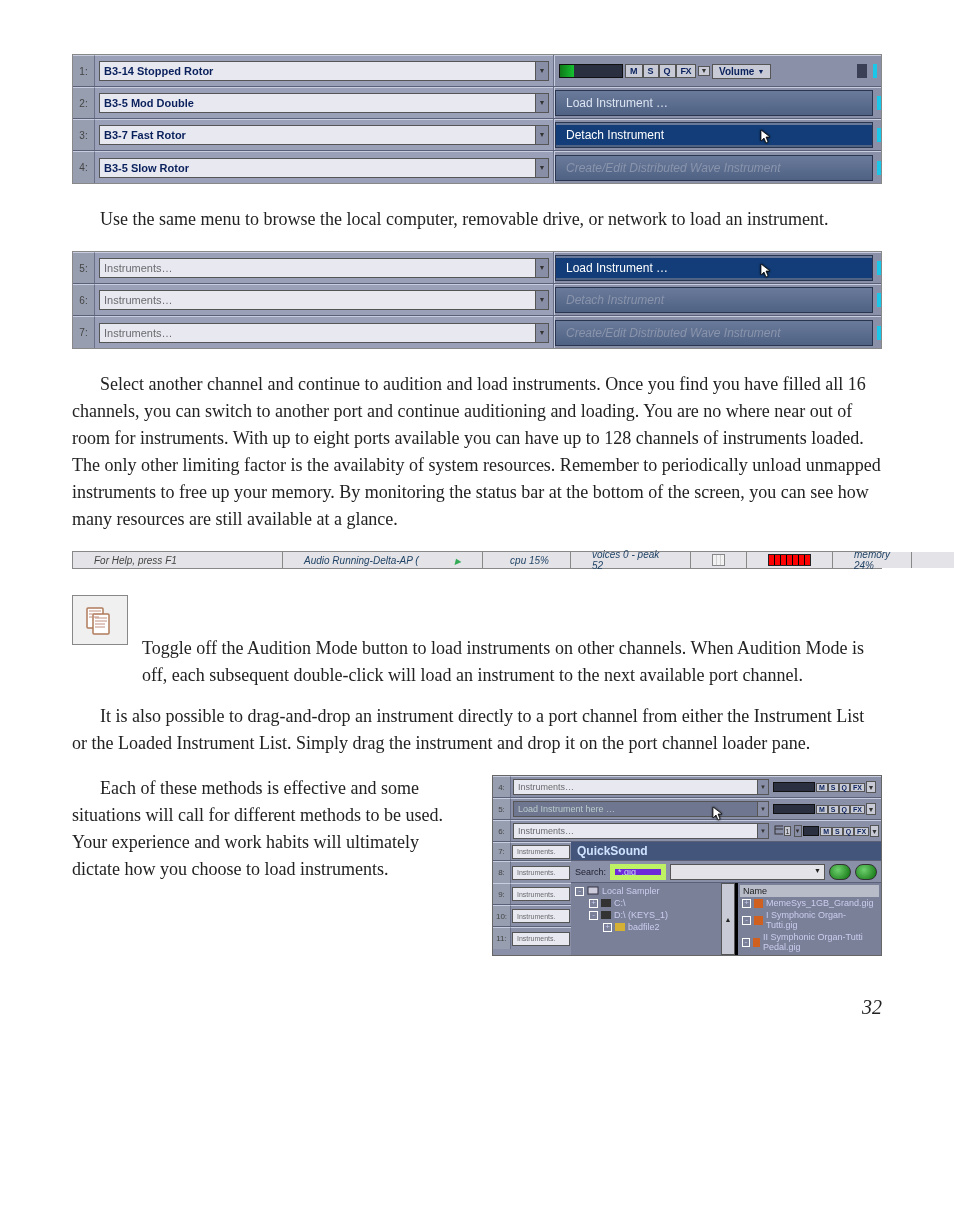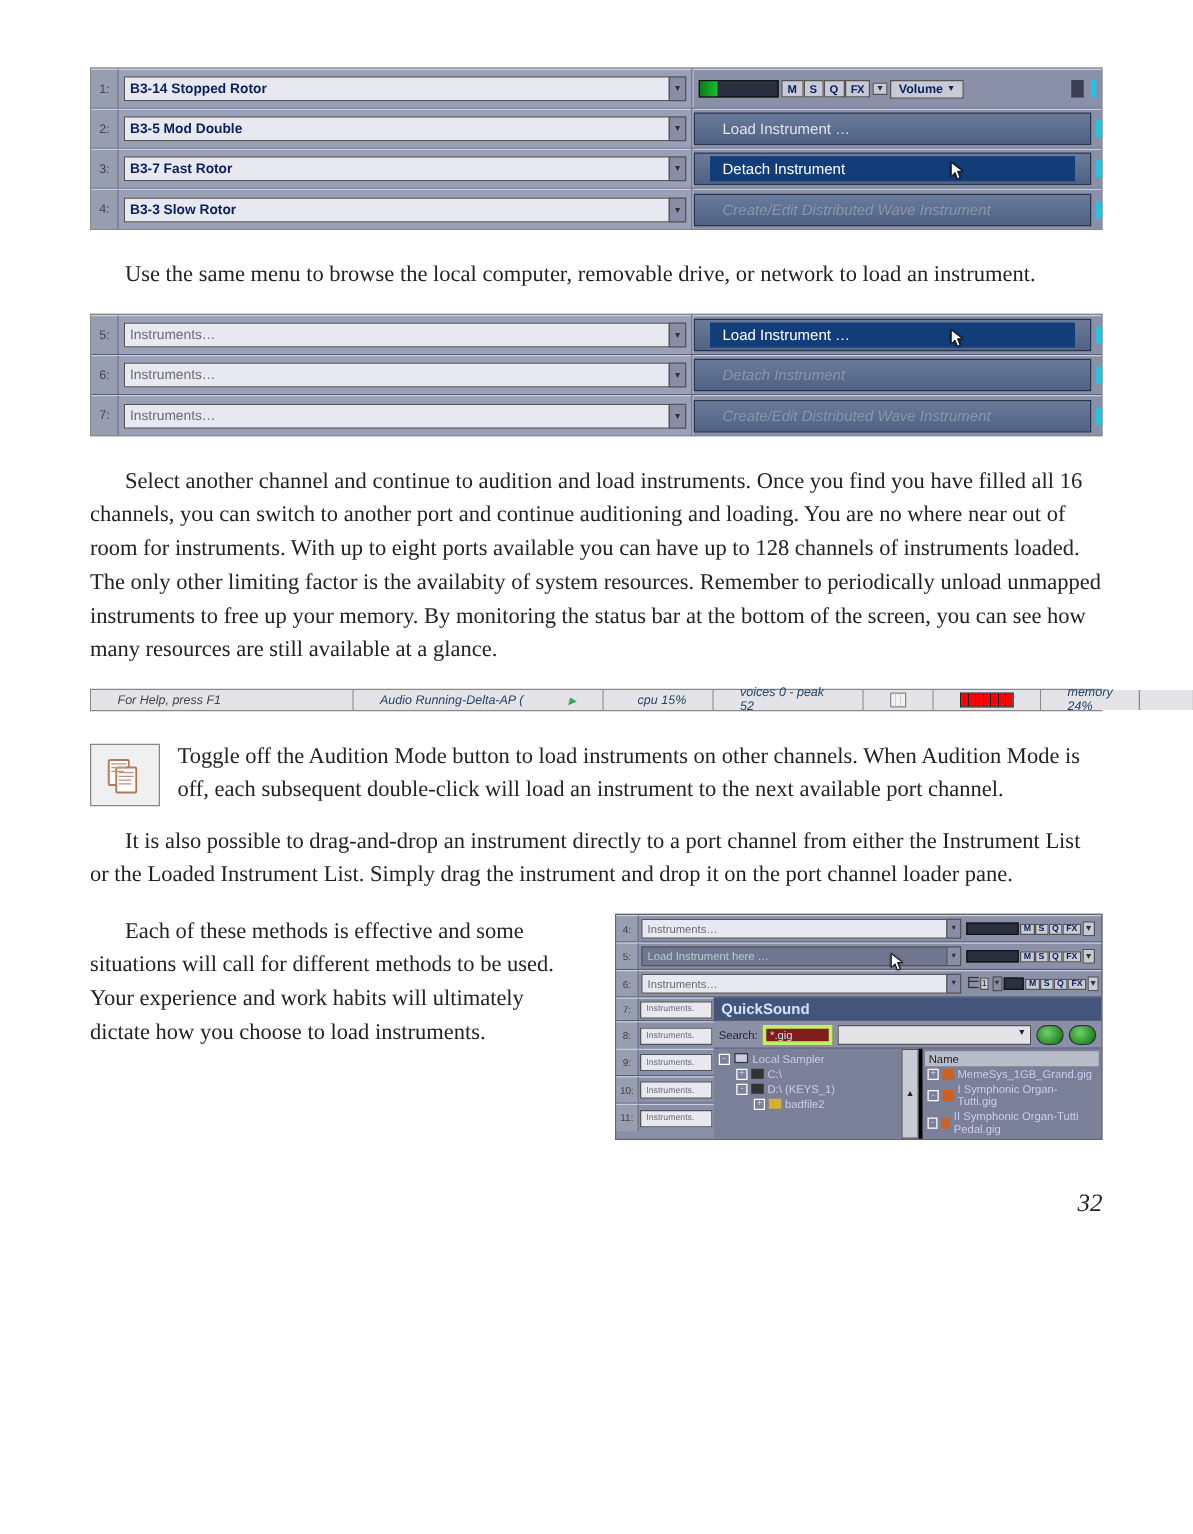--- a/index.html
+++ b/index.html
@@ -27,21 +27,21 @@
   .btns span { font-family: Verdana, sans-serif; font-size: 9px; font-weight: bold; background: #c8cbd5; border: 1px solid #555; padding: 1px 4px; color: #09205c; }
   .btns span.fx { letter-spacing: -0.5px; }
   .smalldd { width: 12px; display: flex; align-items: center; justify-content: center; border: 1px solid #555; background: #c8cbd5; }
   .smalldd::after { content: "▼"; font-size: 7px; color: #333; }
   .volbtn { border: 1px solid #555; background: #c8cbd5; font-family: Verdana, sans-serif; font-size: 10px; font-weight: bold; color: #09205c; padding: 1px 6px; display: flex; align-items: center; gap: 3px; }
   .volbtn::after { content: "▼"; font-size: 7px; }
   .endblock { width: 10px; height: 14px; background: #3a3f55; margin-left: auto; margin-right: 2px; }
   .bluedash { width: 4px; height: 14px; background: #1ac7e8; margin-left: 2px; }
 
   
-  .menu { background: linear-gradient(#6a7a9a, #4f6284); border: 1px solid #2a3550; padding: 2px 12px; font-family: Tahoma, Verdana, sans-serif; font-size: 12px; color: #dce4f3; width: 100%; }
+  .menu { background: linear-gradient(#6a7a9a, #4f6284); border: 1px solid #2a3550; padding: 2px 0; font-family: Tahoma, Verdana, sans-serif; font-size: 12px; color: #dce4f3; width: 100%; }
   .menu .it { padding: 3px 10px; white-space: nowrap; }
   .menu .it.hover { background: #123d78; color: #fff; }
   .menu .it.disabled { color: #8a94ac; font-style: italic; }
 
   
   .statusbar { width: 100%; height: 18px; display: flex; align-items: stretch; font-family: Tahoma, Verdana, sans-serif; font-size: 10px; border: 1px solid #888; margin-top: 4px; margin-bottom: 22px; }
   .statusbar > div { border-right: 1px solid #888; display: flex; align-items: center; padding: 0 21px; font-style: italic; }
   .sb-a { background: #e4e4e8; color: #444; flex: 0 0 210px; }
   .sb-b { background: #e4e4e8; color: #246; flex: 0 0 200px; justify-content: space-between; }
   .sb-c { background: #e4e4e8; color: #246; flex: 0 0 88px; justify-content: flex-end; }
@@ -71,21 +71,21 @@
   .qs-dd { width: 12px; height: 16px; background: #888ea6; border: 1px solid #555; display: flex; align-items: center; justify-content: center; margin-left: -1px; }
   .qs-dd::after { content: "▼"; font-size: 6px; color: #333; }
   .qs-right { width: 110px; display: flex; align-items: center; gap: 1px; border-top: 1px solid #c8cde0; padding: 0 2px; }
   .qs-meter { height: 10px; width: 42px; background: #2a3040; border: 1px solid #111; }
   .qs-btns span { font-size: 7px; font-weight: bold; background: #c8cbd5; border: 1px solid #555; padding: 0 2px; color: #09205c; }
   .qs-btns { display: flex; }
 
   .qs-title { background: #44557c; color: #cfe3ff; font-weight: bold; font-size: 12px; padding: 2px 6px; text-align: left; }
   .qs-search { display: flex; align-items: center; padding: 2px 4px; gap: 4px; background: #8a90a8; border-bottom: 1px solid #5a6078; }
   .qs-search .lbl { color: #223; }
-  .qs-search input { height: 16px; background: #7f1d1d; border: 3px solid #bef264; color: #cde; padding: 0 3px; width: 56px; font-size: 9px; }
+  .qs-search input { height: 16px; background: #6d28d9; border: 5px solid #bef264; color: #cde; padding: 0 3px; width: 56px; font-size: 9px; }
   .qs-search .navbtn { width: 22px; height: 16px; background: radial-gradient(circle at 40% 35%, #6ed06e, #0a6e0a); border: 1px solid #333; border-radius: 8px; }
   .qs-ddwide { flex: 1; height: 16px; background: #e4e4e8; border: 1px solid #555; position: relative; }
   .qs-ddwide::after { content: "▼"; position: absolute; right: 3px; top: 2px; font-size: 7px; }
   .qs-tree { flex: 0 0 150px; background: #7a8098; color: #cce; padding: 2px 4px; overflow: hidden; }
   .qs-tree .node { display: flex; align-items: center; gap: 3px; padding: 1px 0; }
   .qs-tree .node.indent { padding-left: 14px; }
   .qs-tree .pm { width: 9px; height: 9px; border: 1px solid #fff; display: flex; align-items: center; justify-content: center; font-size: 8px; line-height: 1; }
   .qs-tree .ic { width: 10px; height: 8px; background: #d4b034; }
   .qs-tree .ic.drive { background: #333; }
   .qs-list { flex: 1; background: #7a8098; color: #cce; padding: 2px; border-left: 3px solid #000000; display: flex; flex-direction: column; }
@@ -162,21 +162,21 @@
               <path d="M1 1 L1 12 L4 9 L6 14 L8 13 L6 8 L10 8 Z" fill="#fff" stroke="#000" stroke-width="0.7"></path>
             </svg>
         </div>
         <div class="bluedash"></div>
       </div>
     </div>
 
     <div class="row">
       <div class="numcell">4:</div>
       <div class="textcell">
-        <div class="input-look">B3-3 Slow Rotor</div>
+        <div class="input-look">B3-5 Slow Rotor</div>
         <div class="dd"></div>
       </div>
       <div class="sep"></div>
       <div class="rightcell" style="padding:0;">
         <div class="menu">
           <div class="it disabled">Create/Edit Distributed Wave Instrument</div>
         </div>
         <div class="bluedash"></div>
       </div>
     </div>
@@ -260,21 +260,21 @@
 
   <div class="icon-para-wrap">
     <div class="iconbox">
       <svg viewBox="0 0 32 32">
         <rect x="3" y="4" width="16" height="20" rx="1" fill="#fff" stroke="#b07a5a" stroke-width="1.5"></rect>
         <rect x="9" y="10" width="16" height="20" rx="1" fill="#fff" stroke="#b07a5a" stroke-width="1.5"></rect>
         <path d="M5 7 h12 M5 10 h12 M5 13 h10" stroke="#c09080" stroke-width="1"></path>
         <path d="M11 14 h12 M11 17 h12 M11 20 h10 M11 23 h10" stroke="#c09080" stroke-width="1"></path>
       </svg>
     </div>
-    <p class="para" style="text-indent:0; margin-bottom:4px;">Toggle off the Audition Mode button to load instruments on other channels. When Audition Mode is off, each subsequent double-click will load an instrument to the next available port channel.</p>
+    <p class="para" style="text-indent:0; margin-bottom:4px;margin-top:44px;">Toggle off the Audition Mode button to load instruments on other channels. When Audition Mode is off, each subsequent double-click will load an instrument to the next available port channel.</p>
   </div>
 
   <p class="para">It is also possible to drag-and-drop an instrument directly to a port channel from either the Instrument List or the Loaded Instrument List. Simply drag the instrument and drop it on the port channel loader pane.</p>
 
   <div class="float-wrap">
     <div class="float-text">
       <p class="para">Each of these methods is effective and some situations will call for different methods to be used. Your experience and work habits will ultimately dictate how you choose to load instruments.</p>
     </div>
     <div class="qs-panel">
 

